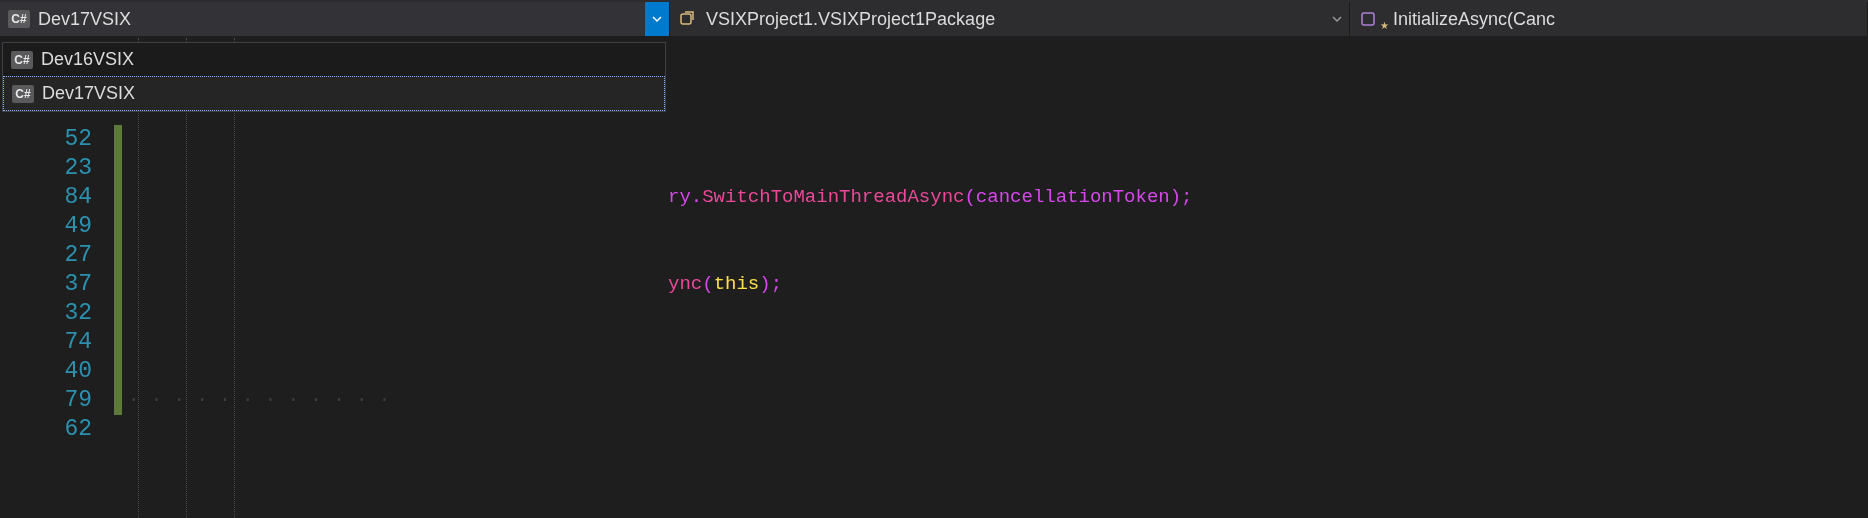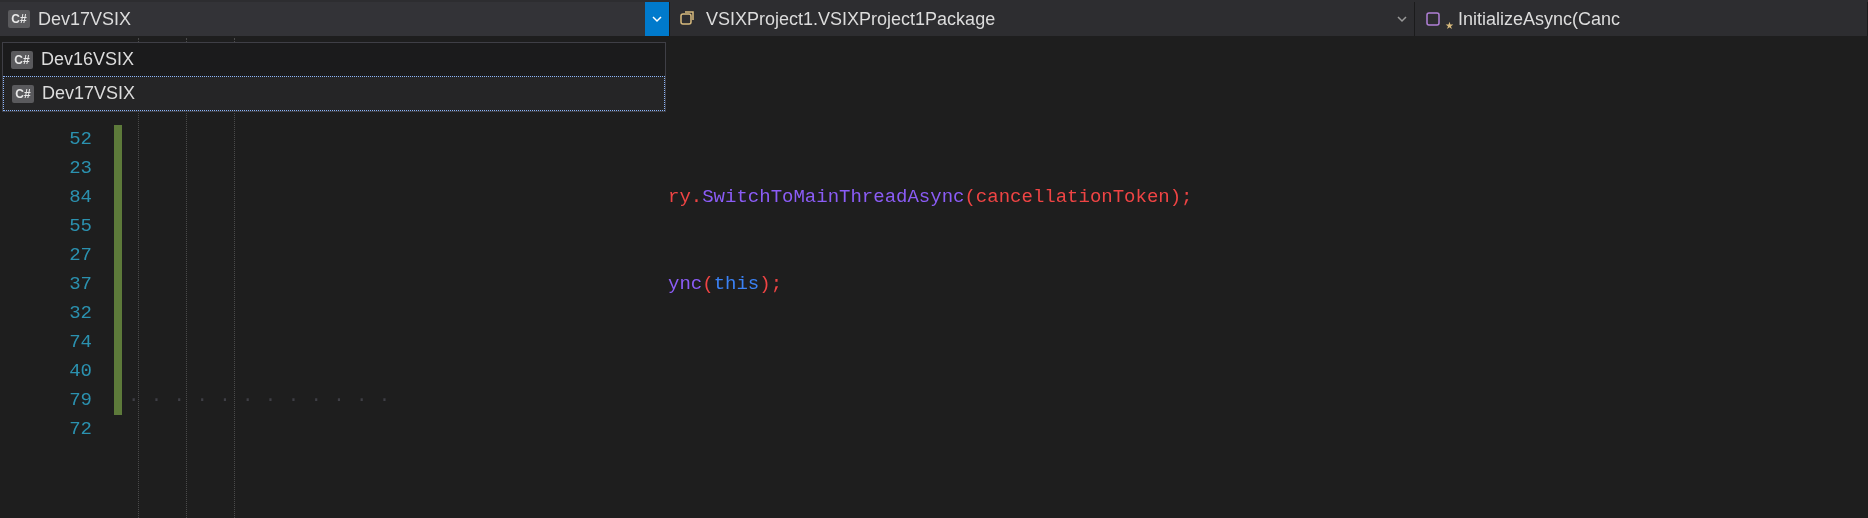--- a/index.html
+++ b/index.html
@@ -24,21 +24,21 @@
   }
   .nav-seg {
     display: flex;
     align-items: center;
     padding: 0 8px;
     border-right: 1px solid #1b1b1c;
     position: relative;
     cursor: pointer;
   }
   .nav-seg.project { width: 670px; background: #333337; }
-  .nav-seg.class   { width: 745px; }
+  .nav-seg.class   { width: 680px; }
   .nav-seg.member  { flex: 1; }
   .cs-badge {
     display: inline-flex;
     align-items: center;
     justify-content: center;
     width: 22px; height: 18px;
     background: #5a5a5d;
     border-radius: 2px;
     color: #e8e8e8;
     font-size: 12px;
@@ -95,21 +95,21 @@
     background: #1e1e1e;
     border-right: 0;
   }
   .gutter {
     width: 86px;
     background: #1e1e1e;
     text-align: right;
     padding-right: 22px;
     color: #2b91af;
     line-height: 29px;
-    font-size: 19px;
+    font-size: 23px;
   }
   .gutter .ln { height: 29px; }
   .change-bar {
     width: 8px;
     background: transparent;
   }
   .change-bar .seg {
     height: 29px;
     background: #5d7a3a;
   }
@@ -127,23 +127,23 @@
     position: absolute; left: 6px; top: 0; bottom: 0;
     pointer-events: none;
   }
   .guide {
     position: absolute; top: 0; bottom: 0;
     border-left: 1px dotted #4a4a4a;
   }
 
   
   .c-comment { color: #57a64a; }
-  .c-kw      { color: #3b82f6; }
-  .c-method  { color: #8b5cf6; }
-  .c-text    { color: #ef4444; }
+  .c-kw      { color: #fde047; }
+  .c-method  { color: #ec4899; }
+  .c-text    { color: #d946ef; }
 
   .ws-dot { color: #3f3f46; }
 </style>
 </head>
 <body>
 
 <div class="navbar">
   <div class="nav-seg project">
     <span class="cs-badge">C#</span>
     <span>Dev17VSIX</span>
@@ -191,28 +191,28 @@
 
 <div class="editor">
   <div class="margin"></div>
   <div class="gutter">
     <div class="ln"></div>
     <div class="ln"></div>
     <div class="ln"></div>
     <div class="ln">52</div>
     <div class="ln">23</div>
     <div class="ln">84</div>
-    <div class="ln">55</div>
+    <div class="ln">49</div>
     <div class="ln">27</div>
     <div class="ln">37</div>
     <div class="ln">32</div>
     <div class="ln">74</div>
     <div class="ln">40</div>
     <div class="ln">79</div>
-    <div class="ln">72</div>
+    <div class="ln">62</div>
   </div>
   <div class="change-bar">
     <div class="seg off"></div>
       <div class="seg off"></div>
       <div class="seg off"></div>
     <div class="seg"></div>
       <div class="seg"></div>
       <div class="seg"></div>
       <div class="seg"></div>
     <div class="seg"></div>

